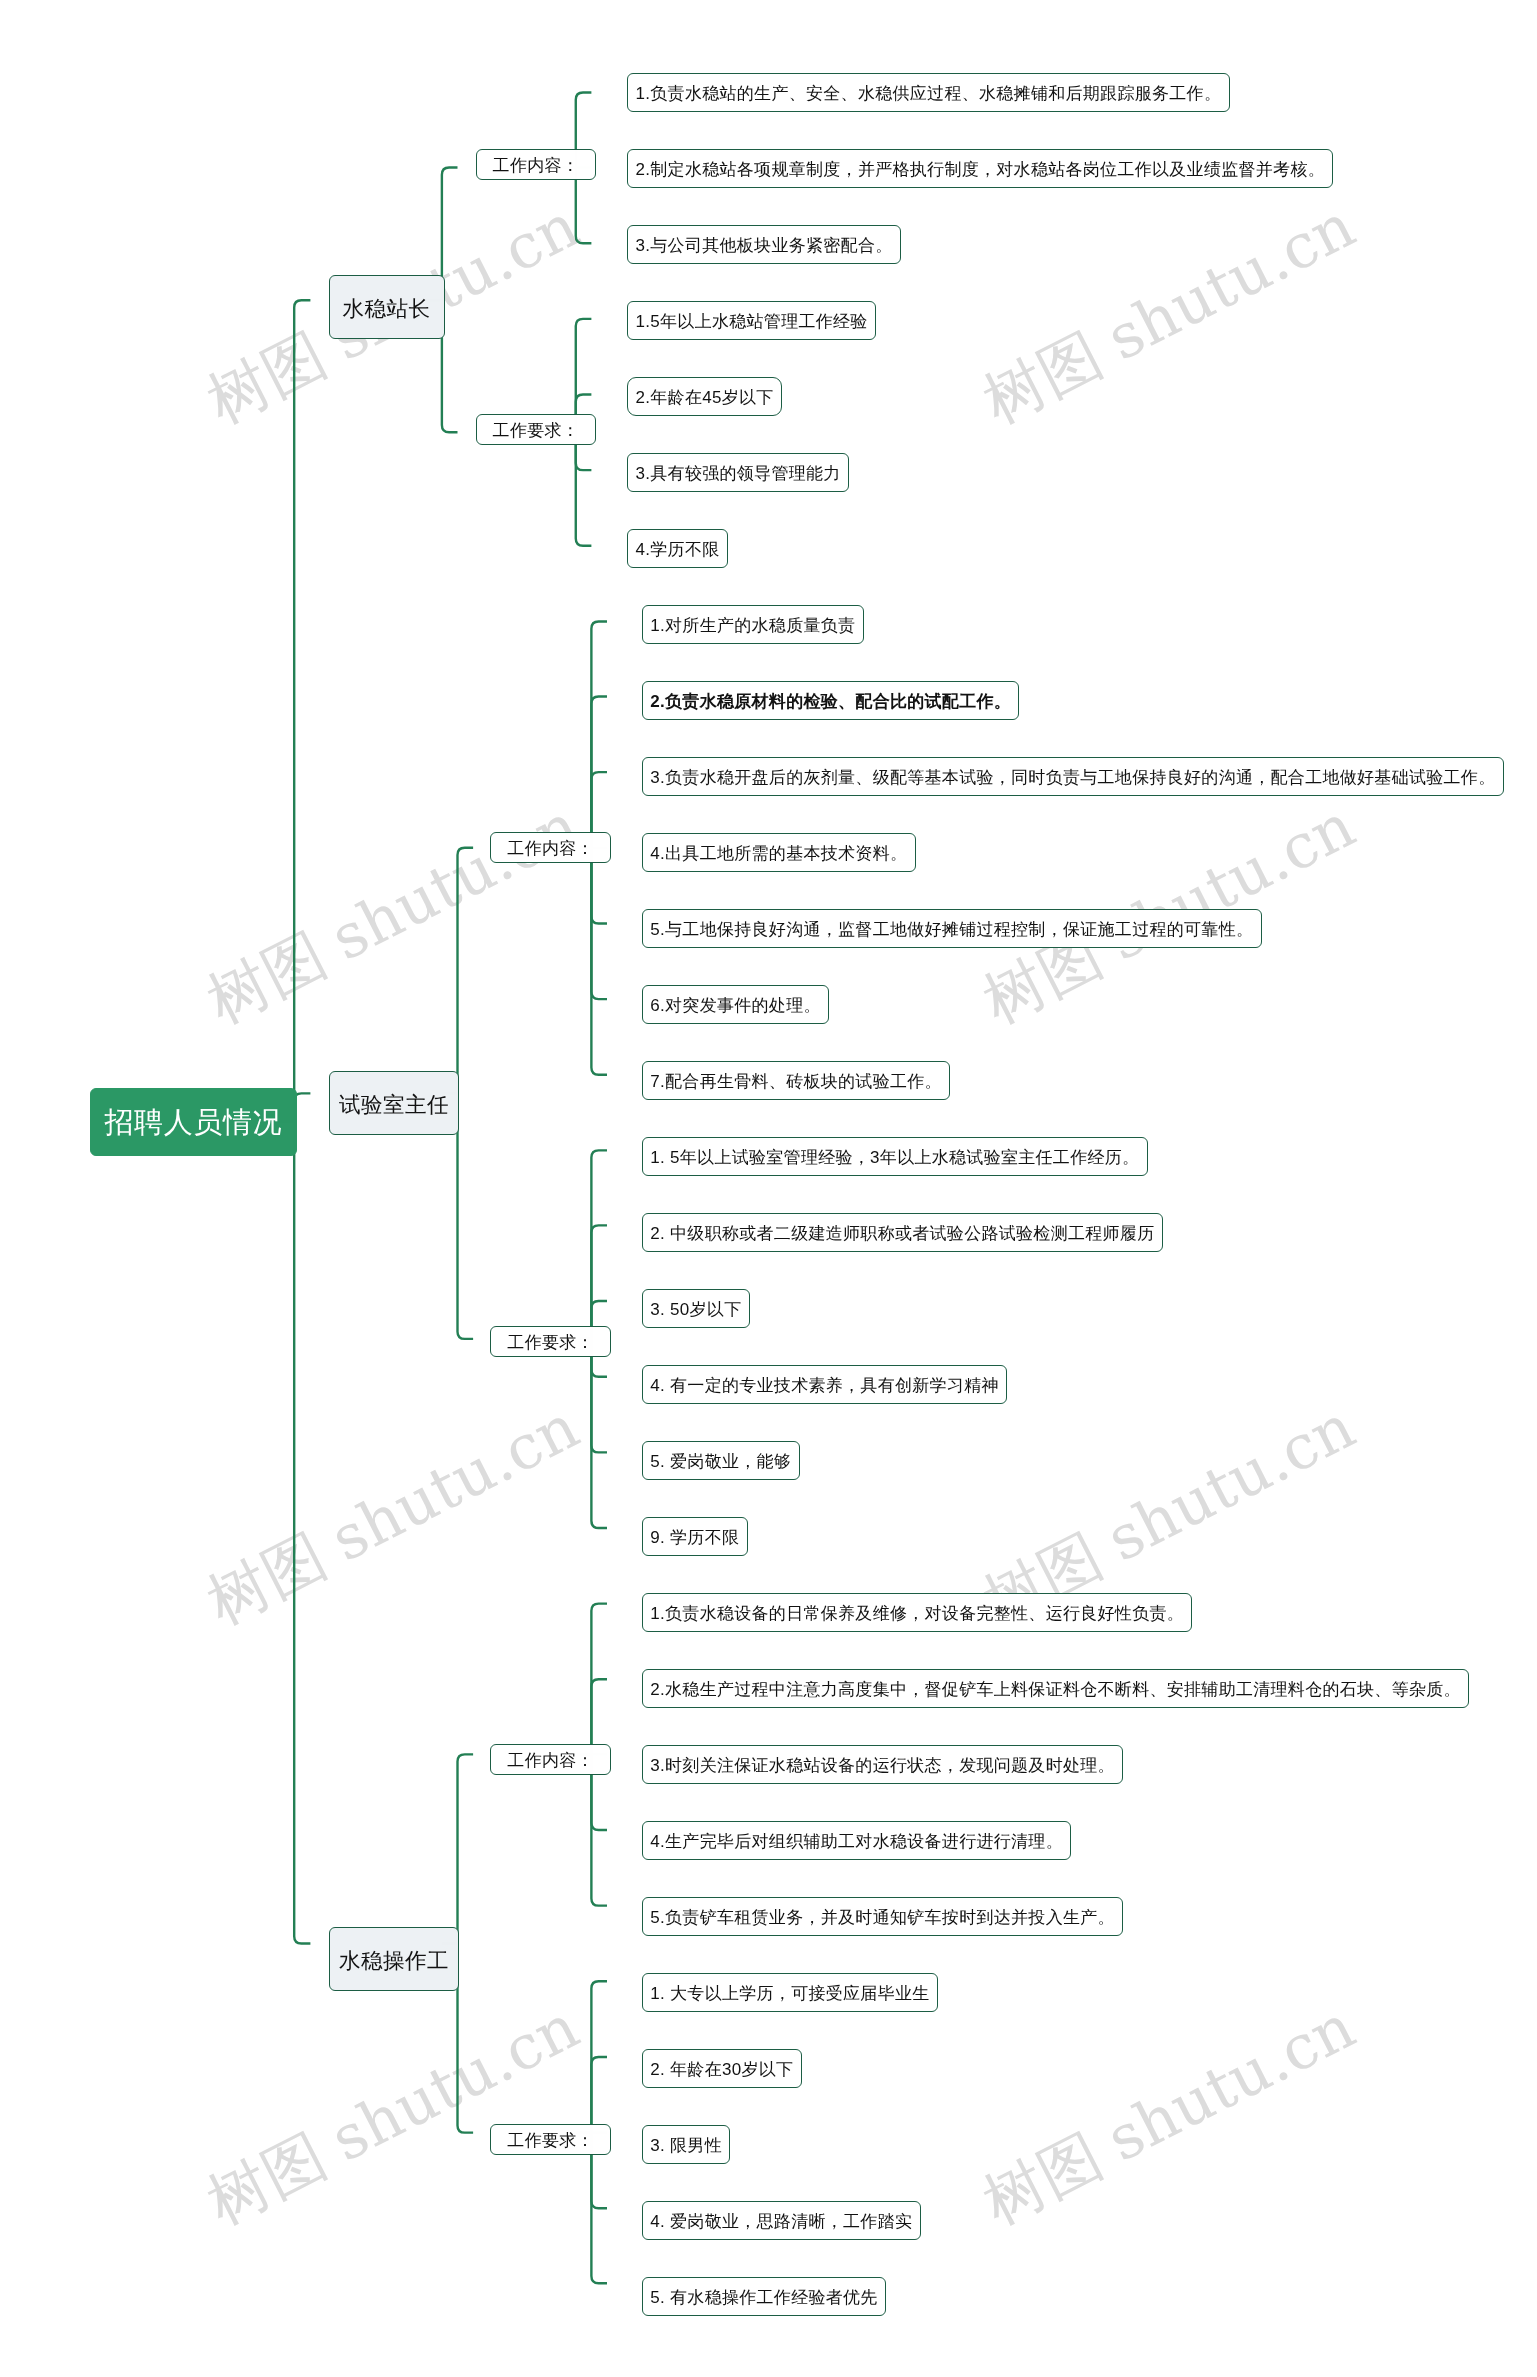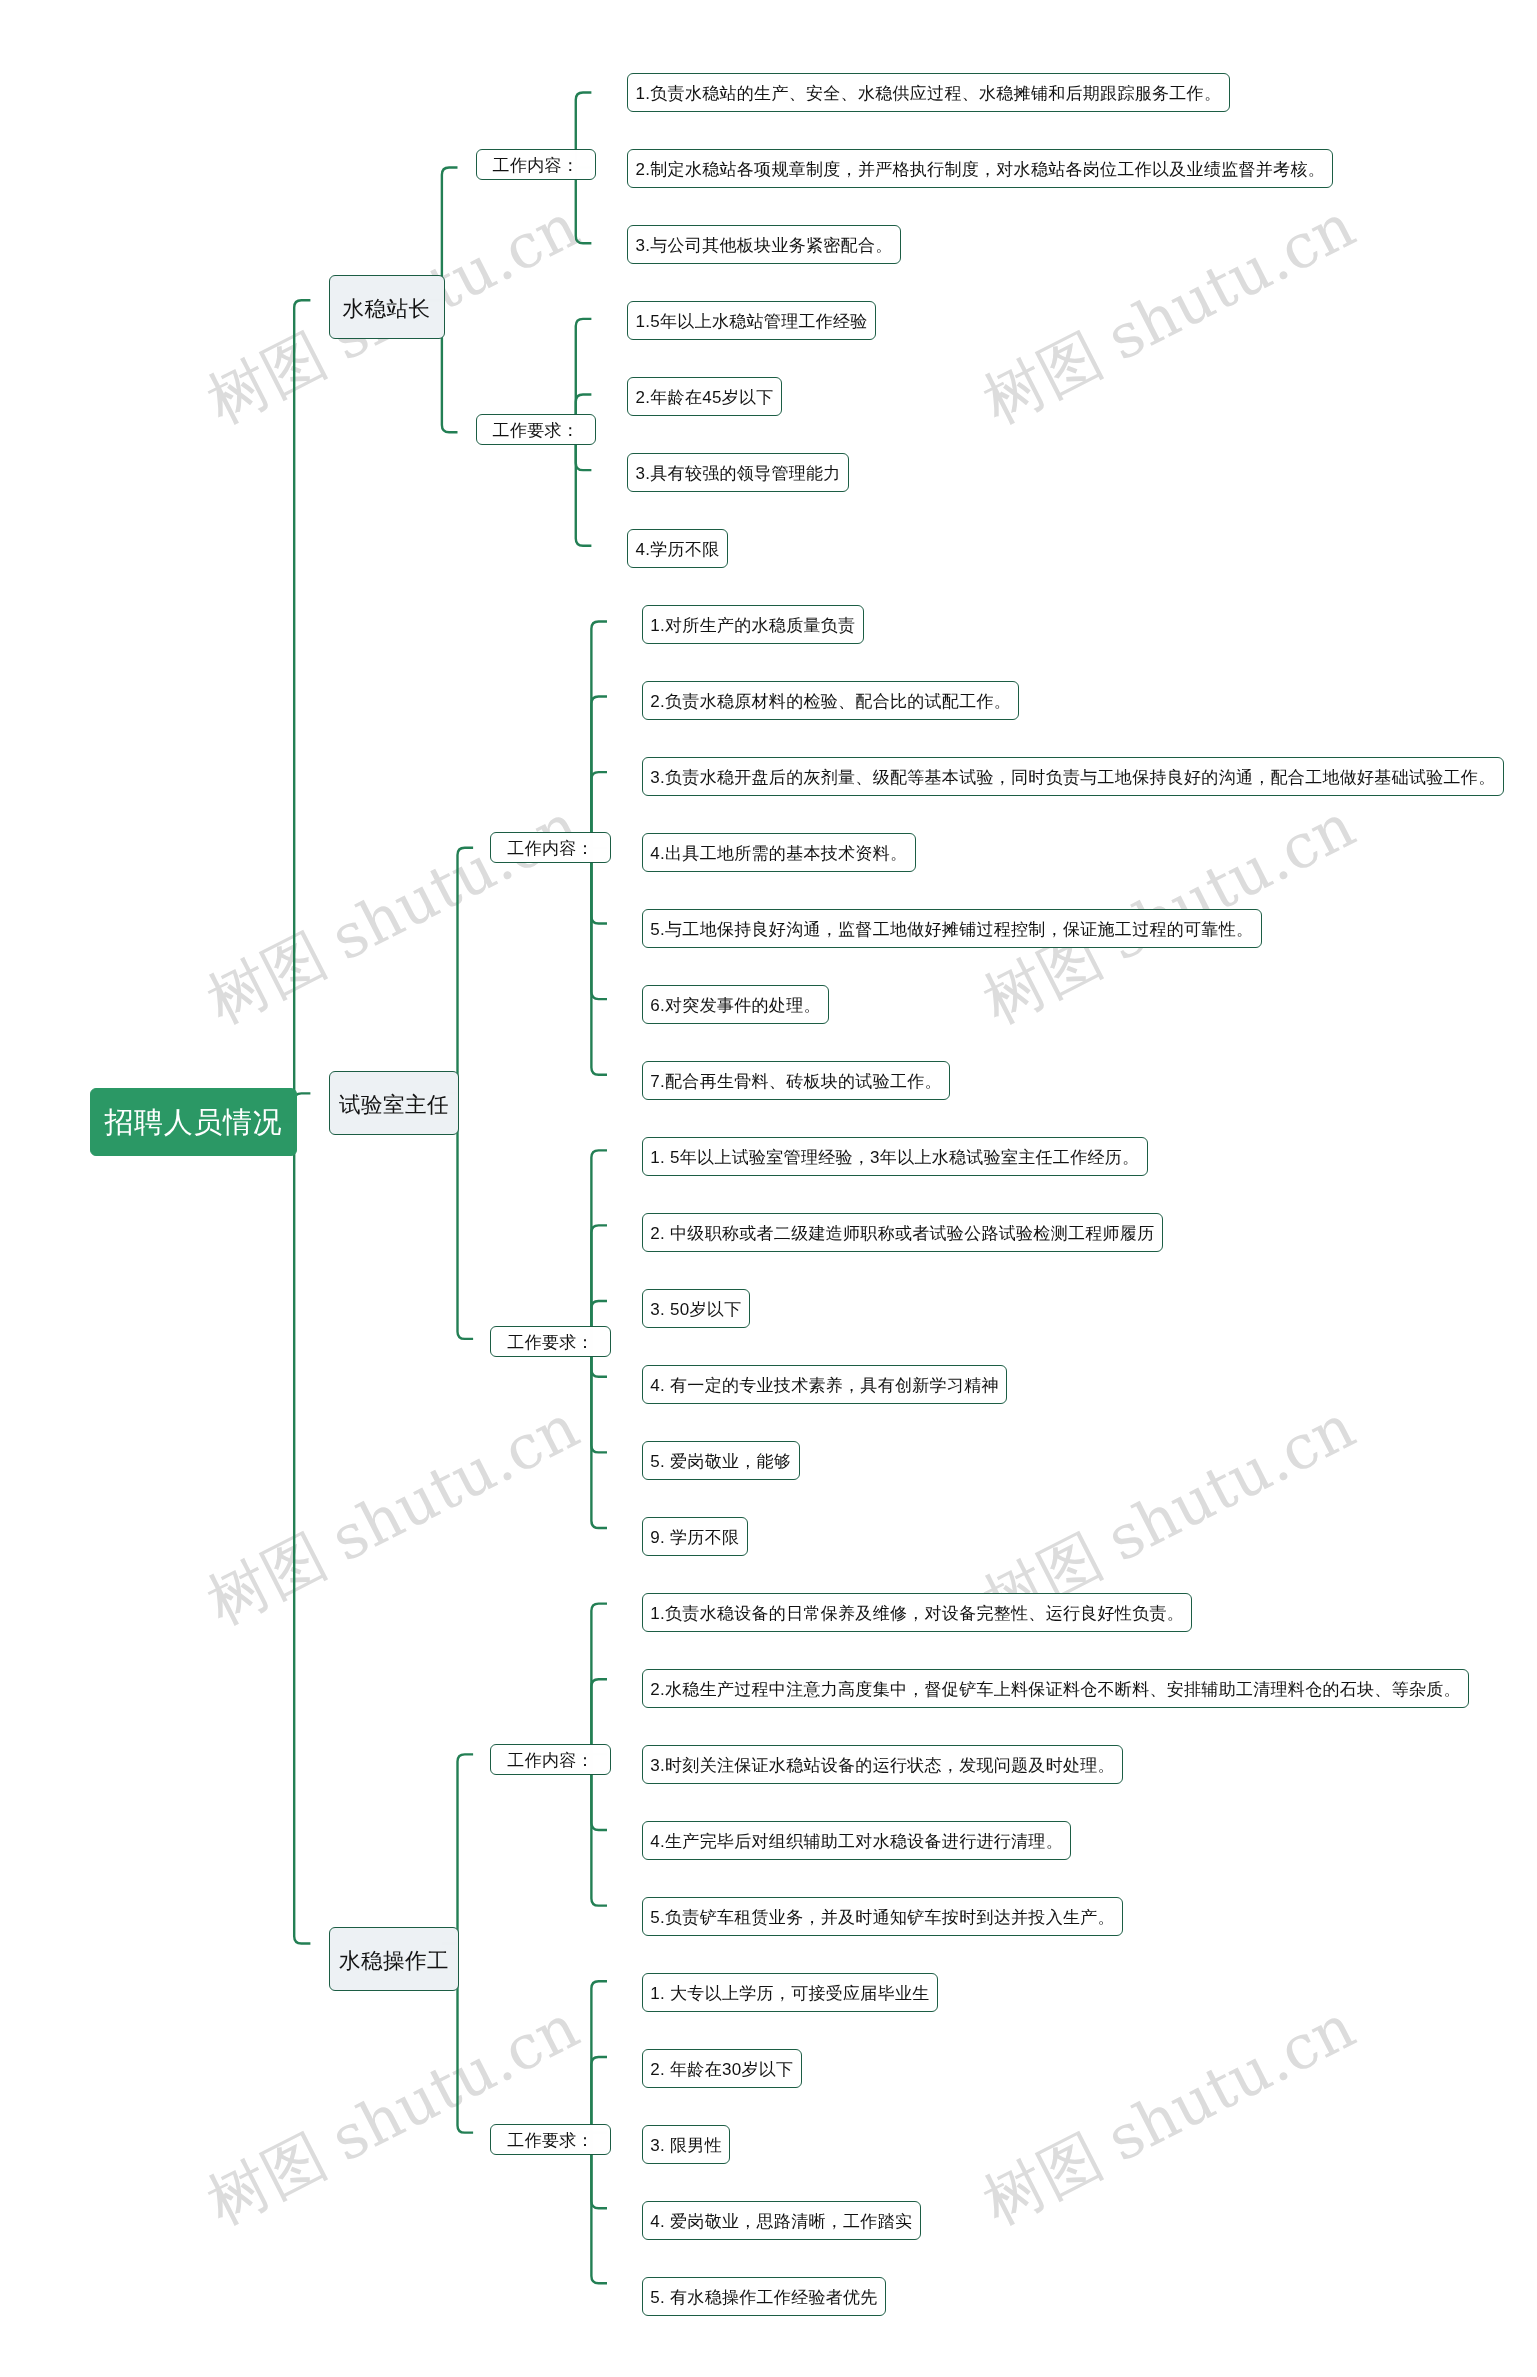--- a/index.html
+++ b/index.html
@@ -125,21 +125,21 @@
                 <span class="lab">工作要求：</span>
               </div>
               <div class="gapB"></div>
               <div class="kids">
                 <div class="row" style="margin-top: 0px;">
                   <div class="node n-leaf" style="border-color: rgb(27, 92, 67);">
                     <span class="lab">1.5年以上水稳站管理工作经验</span>
                   </div>
                 </div>
                 <div class="row" style="margin-top: 37px;">
-                  <div class="node n-leaf" style="border-color: rgb(27, 92, 67);">
+                  <div class="node n-leaf" style="border-color: rgb(27, 92, 67); border-radius: 9px;">
                     <span class="lab">2.年龄在45岁以下</span>
                   </div>
                 </div>
                 <div class="row" style="margin-top: 37px;">
                   <div class="node n-leaf" style="border-color: rgb(27, 92, 67);">
                     <span class="lab">3.具有较强的领导管理能力</span>
                   </div>
                 </div>
                 <div class="row" style="margin-top: 37px;">
                   <div class="node n-leaf" style="border-color: rgb(27, 92, 67);">
@@ -161,21 +161,21 @@
                 <span class="lab">工作内容：</span>
               </div>
               <div class="gapB"></div>
               <div class="kids">
                 <div class="row" style="margin-top: 0px;">
                   <div class="node n-leaf" style="border-color: rgb(27, 92, 67);">
                     <span class="lab">1.对所生产的水稳质量负责</span>
                   </div>
                 </div>
                 <div class="row" style="margin-top: 37px;">
-                  <div class="node n-leaf" style="border-color: rgb(27, 92, 67);">
+                  <div class="node n-leaf" style="border-color: rgb(27, 92, 67); font-weight: bold;">
                     <span class="lab">2.负责水稳原材料的检验、配合比的试配工作。</span>
                   </div>
                 </div>
                 <div class="row" style="margin-top: 37px;">
                   <div class="node n-leaf" style="border-color: rgb(27, 92, 67);">
                     <span class="lab">3.负责水稳开盘后的灰剂量、级配等基本试验，同时负责与工地保持良好的沟通，配合工地做好基础试验工作。</span>
                   </div>
                 </div>
                 <div class="row" style="margin-top: 37px;">
                   <div class="node n-leaf" style="border-color: rgb(27, 92, 67);">

